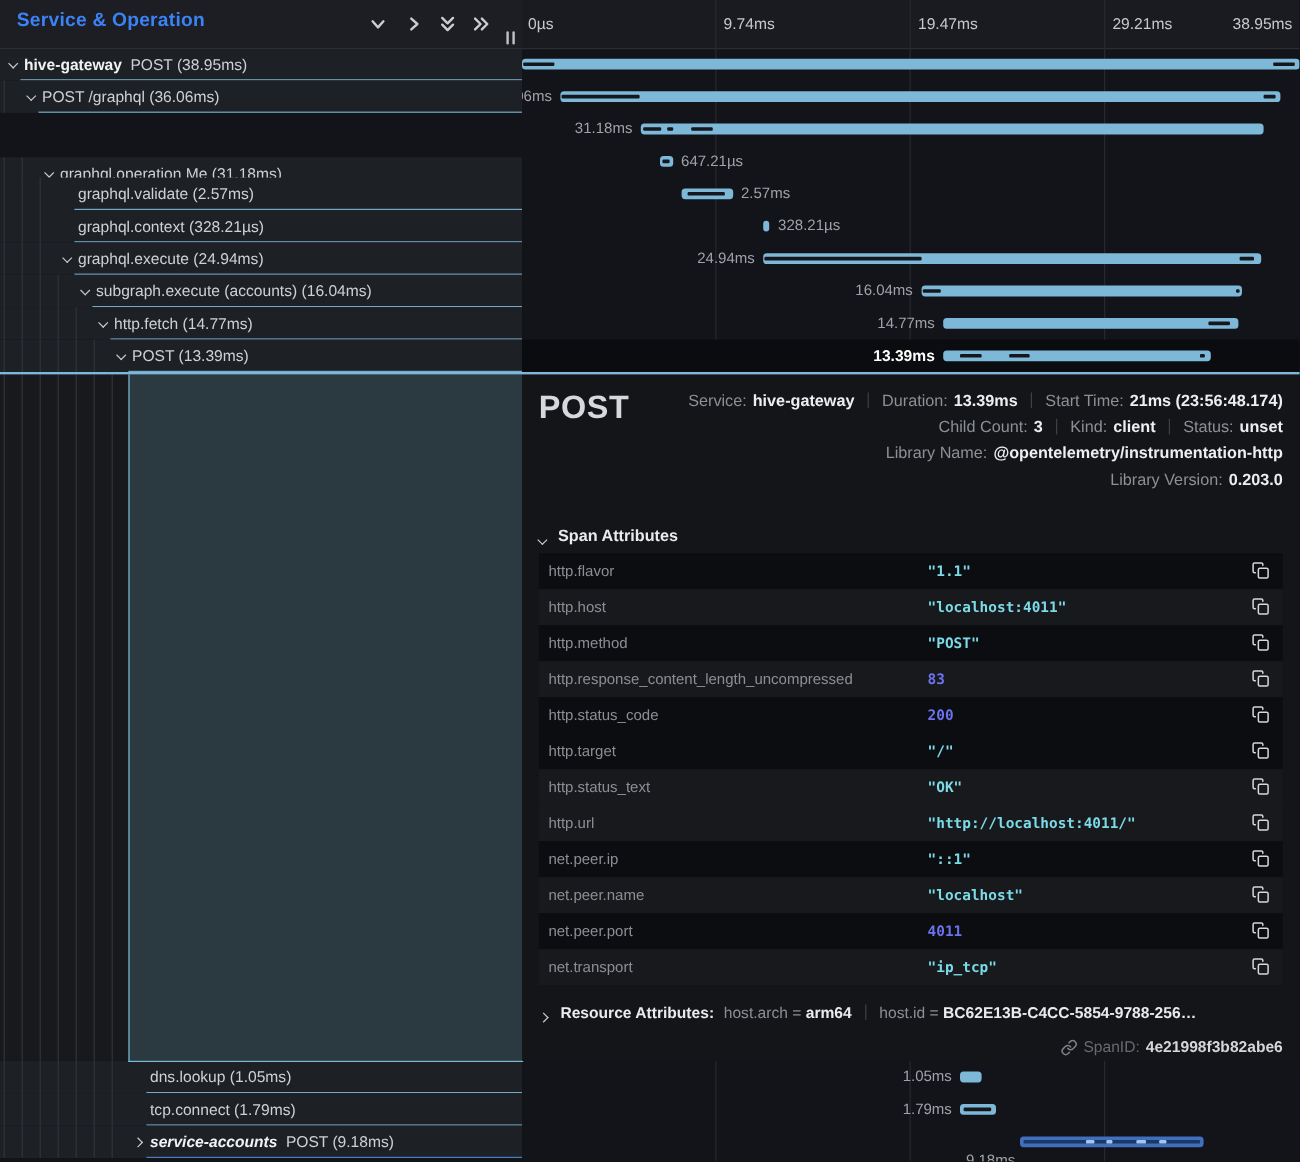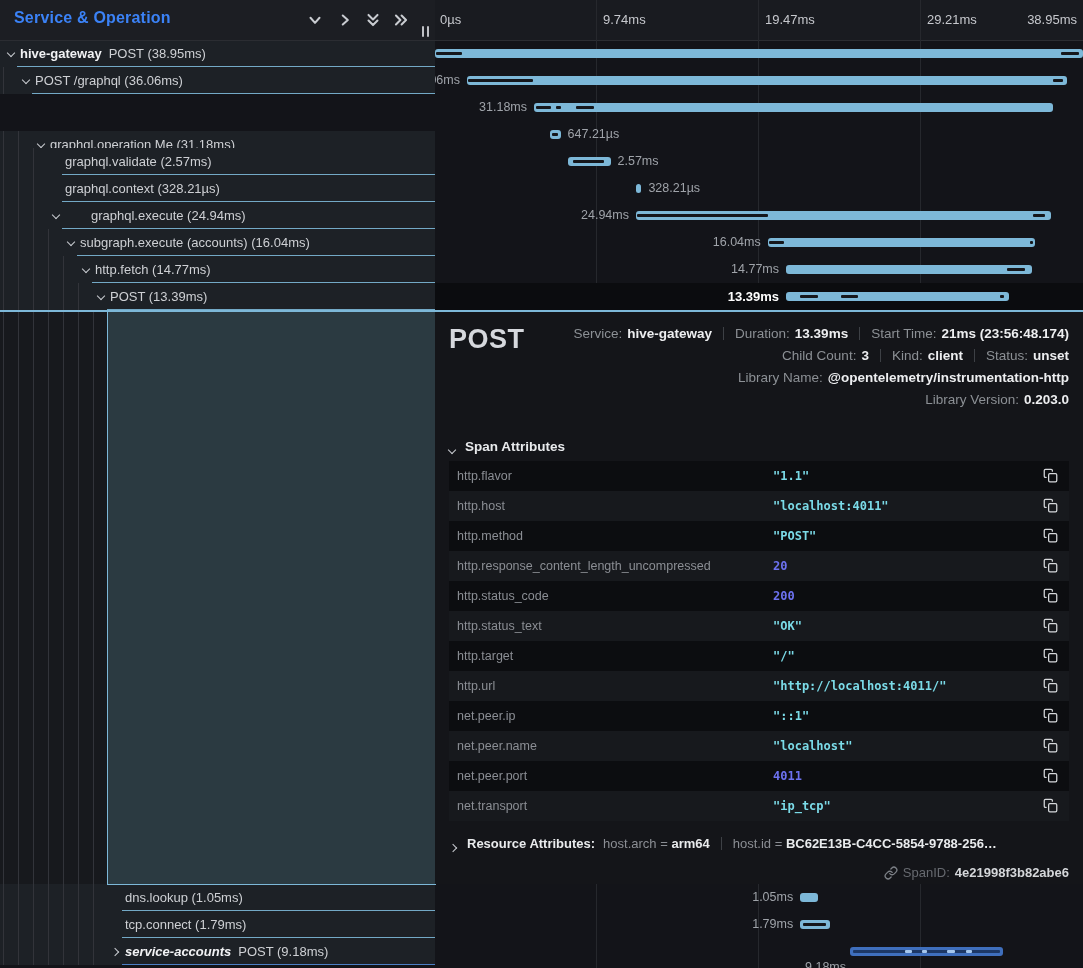--- a/index.html
+++ b/index.html
@@ -214,21 +214,21 @@
         <div class="guide" style="left: 18px;"></div>
         <div class="guide" style="left: 33px;"></div>
         <div class="tlabel" style="left: 65px;"><span>graphql.context (328.21µs)</span></div>
         <div class="u" style="left: 62px;"></div>
       </div>
       <div class="trow" style="top: 202px;">
         <div class="guide" style="left: 3px;"></div>
         <div class="guide" style="left: 18px;"></div>
         <div class="guide" style="left: 33px;"></div>
         <div class="chev down" style="left: 51px; top: 9px;"></div>
-        <div class="tlabel" style="left: 65px; margin-left: 26px;"><span>graphql.execute (24.94ms)</span></div>
+        <div class="tlabel" style="left: 65px;"><span>graphql.execute (24.94ms)</span></div>
         <div class="u" style="left: 62px;"></div>
       </div>
       <div class="trow" style="top: 229px;">
         <div class="guide" style="left: 3px;"></div>
         <div class="guide" style="left: 18px;"></div>
         <div class="guide" style="left: 33px;"></div>
         <div class="guide" style="left: 48px;"></div>
         <div class="chev down" style="left: 66px; top: 9px;"></div>
         <div class="tlabel" style="left: 80px;"><span>subgraph.execute (accounts) (16.04ms)</span></div>
         <div class="u" style="left: 77px;"></div>
@@ -356,45 +356,45 @@
         <div class="arow a">
           <div class="akey">http.method</div>
           <div class="aval str">"POST"</div>
           <div class="acopy"><svg width="15" height="15" viewBox="0 0 24 24" fill="none" stroke="#d6d8db" stroke-width="2" stroke-linecap="round" stroke-linejoin="round">
               <rect x="9" y="9" width="13" height="13" rx="2"></rect>
               <path d="M5 15H4a2 2 0 0 1-2-2V4a2 2 0 0 1 2-2h9a2 2 0 0 1 2 2v1"></path>
             </svg></div>
         </div>
         <div class="arow b">
           <div class="akey">http.response_content_length_uncompressed</div>
-          <div class="aval num">20</div>
+          <div class="aval num">83</div>
           <div class="acopy"><svg width="15" height="15" viewBox="0 0 24 24" fill="none" stroke="#d6d8db" stroke-width="2" stroke-linecap="round" stroke-linejoin="round">
               <rect x="9" y="9" width="13" height="13" rx="2"></rect>
               <path d="M5 15H4a2 2 0 0 1-2-2V4a2 2 0 0 1 2-2h9a2 2 0 0 1 2 2v1"></path>
             </svg></div>
         </div>
         <div class="arow a">
           <div class="akey">http.status_code</div>
           <div class="aval num">200</div>
           <div class="acopy"><svg width="15" height="15" viewBox="0 0 24 24" fill="none" stroke="#d6d8db" stroke-width="2" stroke-linecap="round" stroke-linejoin="round">
               <rect x="9" y="9" width="13" height="13" rx="2"></rect>
               <path d="M5 15H4a2 2 0 0 1-2-2V4a2 2 0 0 1 2-2h9a2 2 0 0 1 2 2v1"></path>
             </svg></div>
         </div>
+        <div class="arow a">
+          <div class="akey">http.target</div>
+          <div class="aval str">"/"</div>
+          <div class="acopy"><svg width="15" height="15" viewBox="0 0 24 24" fill="none" stroke="#d6d8db" stroke-width="2" stroke-linecap="round" stroke-linejoin="round">
+              <rect x="9" y="9" width="13" height="13" rx="2"></rect>
+              <path d="M5 15H4a2 2 0 0 1-2-2V4a2 2 0 0 1 2-2h9a2 2 0 0 1 2 2v1"></path>
+            </svg></div>
+        </div>
         <div class="arow b">
           <div class="akey">http.status_text</div>
           <div class="aval str">"OK"</div>
-          <div class="acopy"><svg width="15" height="15" viewBox="0 0 24 24" fill="none" stroke="#d6d8db" stroke-width="2" stroke-linecap="round" stroke-linejoin="round">
-              <rect x="9" y="9" width="13" height="13" rx="2"></rect>
-              <path d="M5 15H4a2 2 0 0 1-2-2V4a2 2 0 0 1 2-2h9a2 2 0 0 1 2 2v1"></path>
-            </svg></div>
-        </div>
-        <div class="arow a">
-          <div class="akey">http.target</div>
-          <div class="aval str">"/"</div>
           <div class="acopy"><svg width="15" height="15" viewBox="0 0 24 24" fill="none" stroke="#d6d8db" stroke-width="2" stroke-linecap="round" stroke-linejoin="round">
               <rect x="9" y="9" width="13" height="13" rx="2"></rect>
               <path d="M5 15H4a2 2 0 0 1-2-2V4a2 2 0 0 1 2-2h9a2 2 0 0 1 2 2v1"></path>
             </svg></div>
         </div>
         <div class="arow b">
           <div class="akey">http.url</div>
           <div class="aval str">"http://localhost:4011/"</div>
           <div class="acopy"><svg width="15" height="15" viewBox="0 0 24 24" fill="none" stroke="#d6d8db" stroke-width="2" stroke-linecap="round" stroke-linejoin="round">
               <rect x="9" y="9" width="13" height="13" rx="2"></rect>

